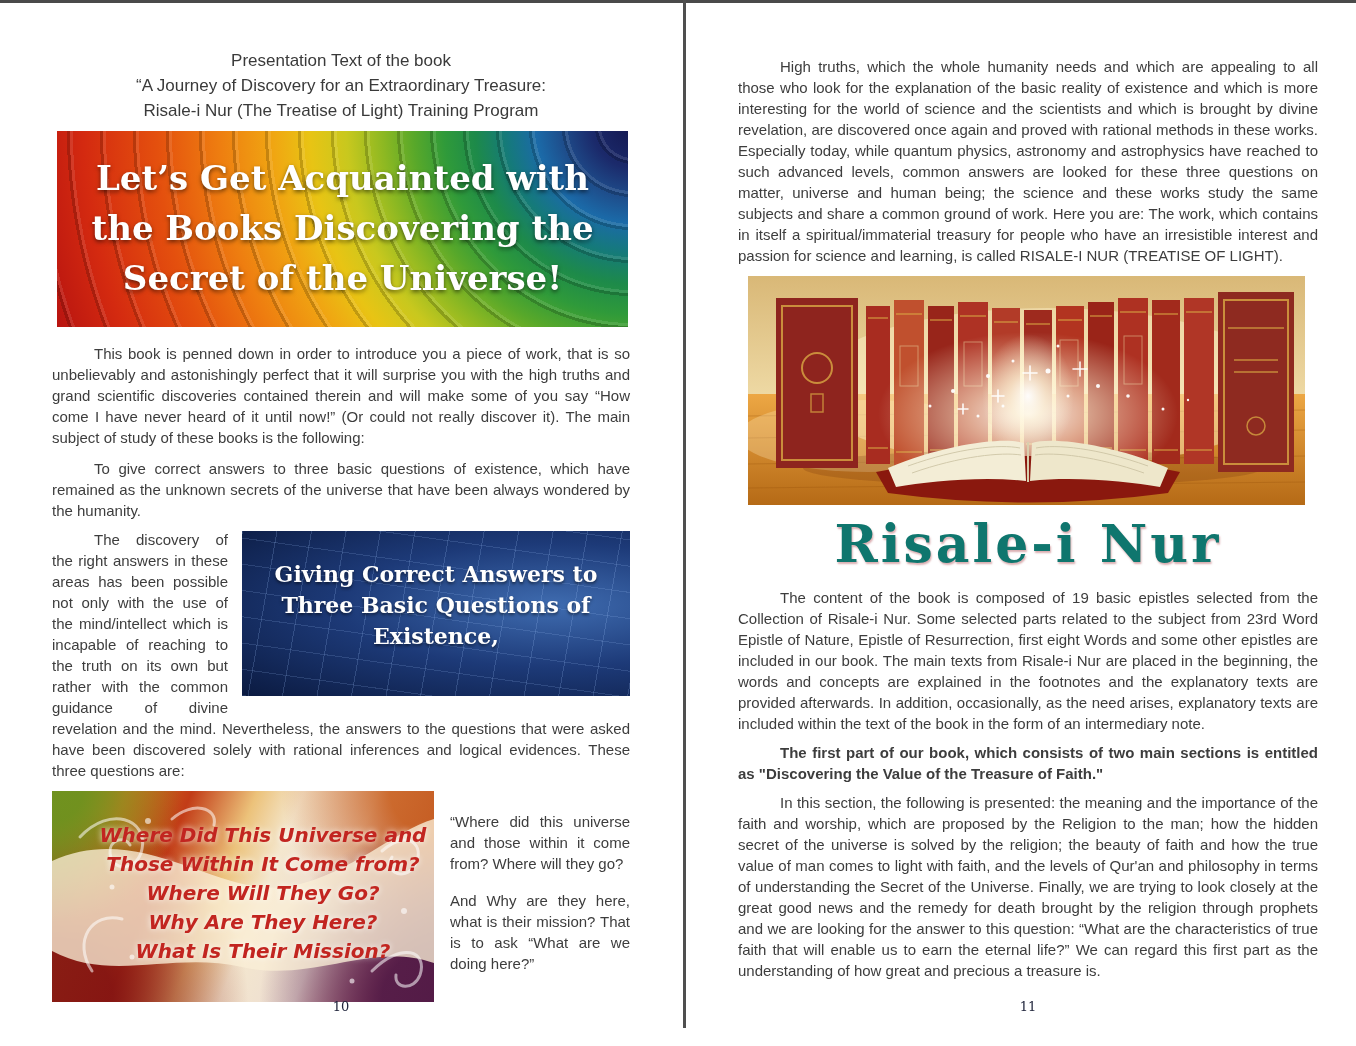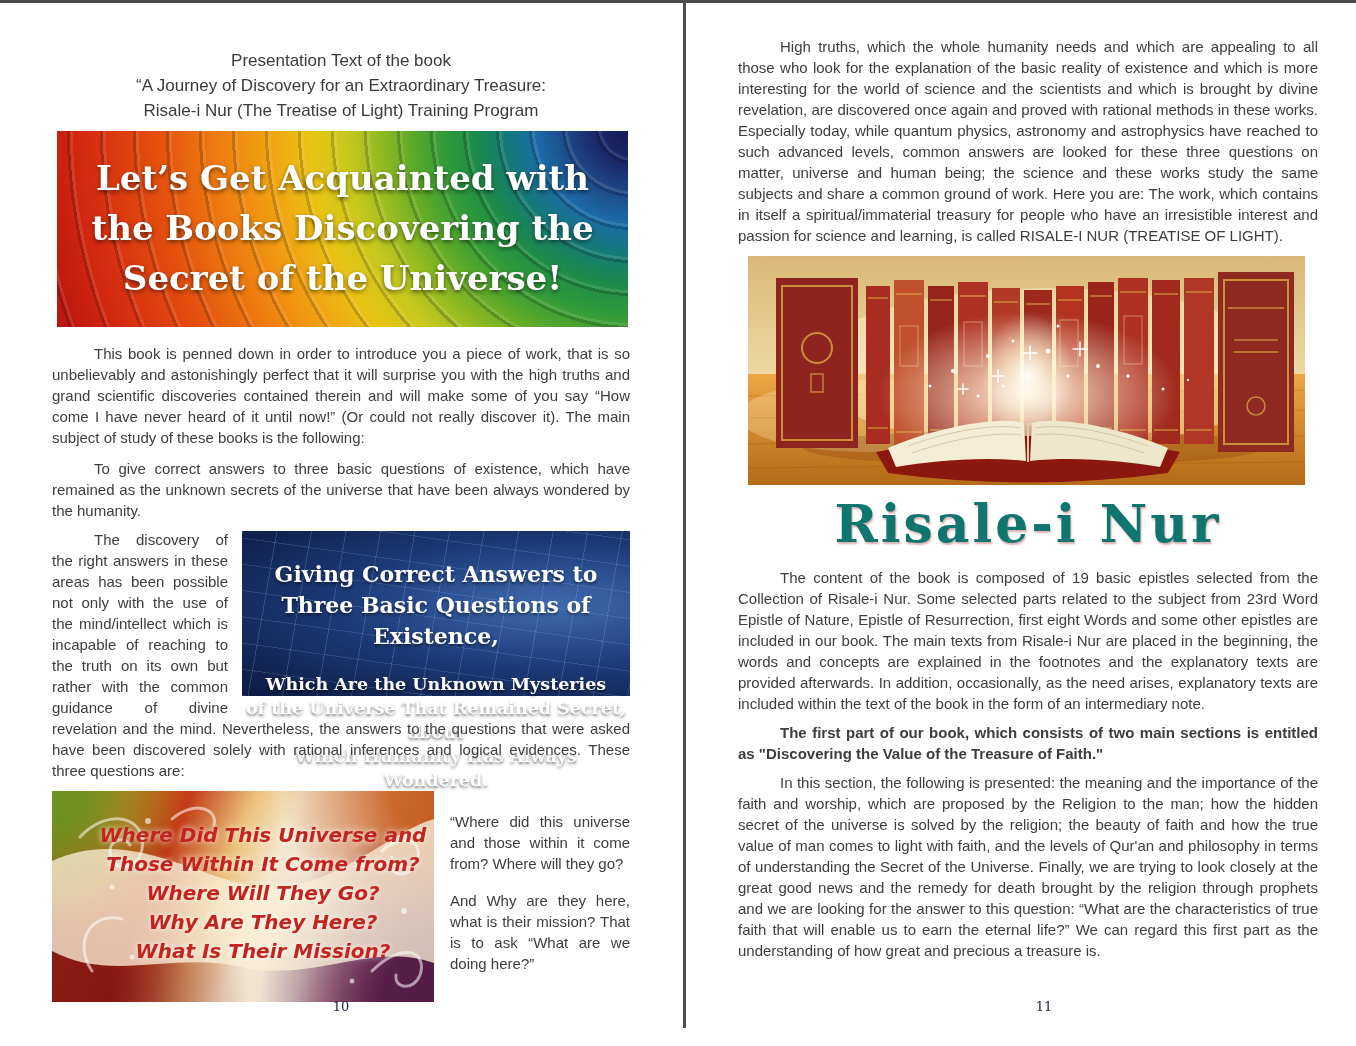--- a/index.html
+++ b/index.html
@@ -14,21 +14,21 @@
   .top-rule {
     position:absolute; top:0; left:0; width:1356px; height:3px;
     background:#4a4a4a;
   }
   .page-divider {
     position:absolute; top:0; left:683px; width:3px; height:1028px;
     background:#4f4f4f;
   }
   .page { position:absolute; top:0; height:1046px; overflow:hidden; }
   .page.left  { left:0;   width:683px; padding:48px 53px 0 52px; }
-  .page.right { left:686px; width:670px; padding:36px 38px 0 52px; }
+  .page.right { left:686px; width:670px; padding:56px 38px 0 52px; }
 
   .heading { text-align:center; color:#3a3a3a; font-size:17px; line-height:25px; }
 
   .body {
     margin:0; color:#3d3d3d; font-size:15px; line-height:21px;
     text-align:justify;
   }
   .indent { text-indent:42px; }
   .mt8{margin-top:8px;} .mt10{margin-top:10px;} .mt16{margin-top:16px;}
   .bold { font-weight:bold; }
@@ -100,21 +100,21 @@
     font-size:52px; line-height:70px; letter-spacing:3px;
     color:#0f766e; text-shadow:1px 2px 2px rgba(150,20,30,0.35);
   }
 
   .page-number {
     position:absolute; bottom:32px;
     font-family:"DejaVu Serif", serif; font-size:13px; color:#21263c;
     text-align:center;
   }
   .page.left  .page-number { left:52px; width:578px; }
-  .page.right .page-number { left:68px; width:580px; }
+  .page.right .page-number { left:52px; width:580px; }
 </style>
 </head>
 <body>
 
 <div class="spread">
   <div class="top-rule"></div>
   <div class="page-divider"></div>
 
   <section class="page left">
     <header class="heading">
@@ -132,25 +132,20 @@
     </div>
 
     <p class="body indent mt16">This book is penned down in order to introduce you a piece of work, that is so unbelievably and astonishingly perfect that it will surprise you with the high truths and grand scientific discoveries contained therein and will make some of you say “How come I have never heard of it until now!” (Or could not really discover it). The main subject of study of these books is the following:</p>
     <p class="body indent mt10">To give correct answers to three basic questions of existence, which have remained as the unknown secrets of the universe that have been always wondered by the humanity.</p>
 
     <div class="mt8">
       <div class="blue-banner">
         <div class="bb-top">
           <div>Giving Correct Answers to</div>
           <div>Three Basic Questions of Existence,</div>
-        </div>
-        <div class="bb-bottom">
-          <div>Which Are the Unknown Mysteries</div>
-          <div>of the Universe That Remained Secret, about</div>
-          <div>Which Humanity Has Always Wondered.</div>
         </div>
       </div>
       <p class="body indent">The discovery of the right answers in these areas has been possible not only with the use of the mind/intellect which is incapable of reaching to the truth on its own but rather with the common guidance of divine revelation and the mind.  Nevertheless, the answers to the questions that were asked have been discovered solely with rational inferences and logical evidences. These three questions are:</p>
       <div class="clear"></div>
     </div>
 
     <div class="mt10">
       <div class="questions-banner">
         <svg class="qb-overlay" viewBox="0 0 382 212" width="382" height="212">
           <path d="M0,70 C90,28 170,110 240,95 C300,82 342,40 382,28 L382,172 C320,150 260,192 190,176 C120,160 60,192 0,160 Z" fill="rgba(250,238,214,0.78)"></path>

